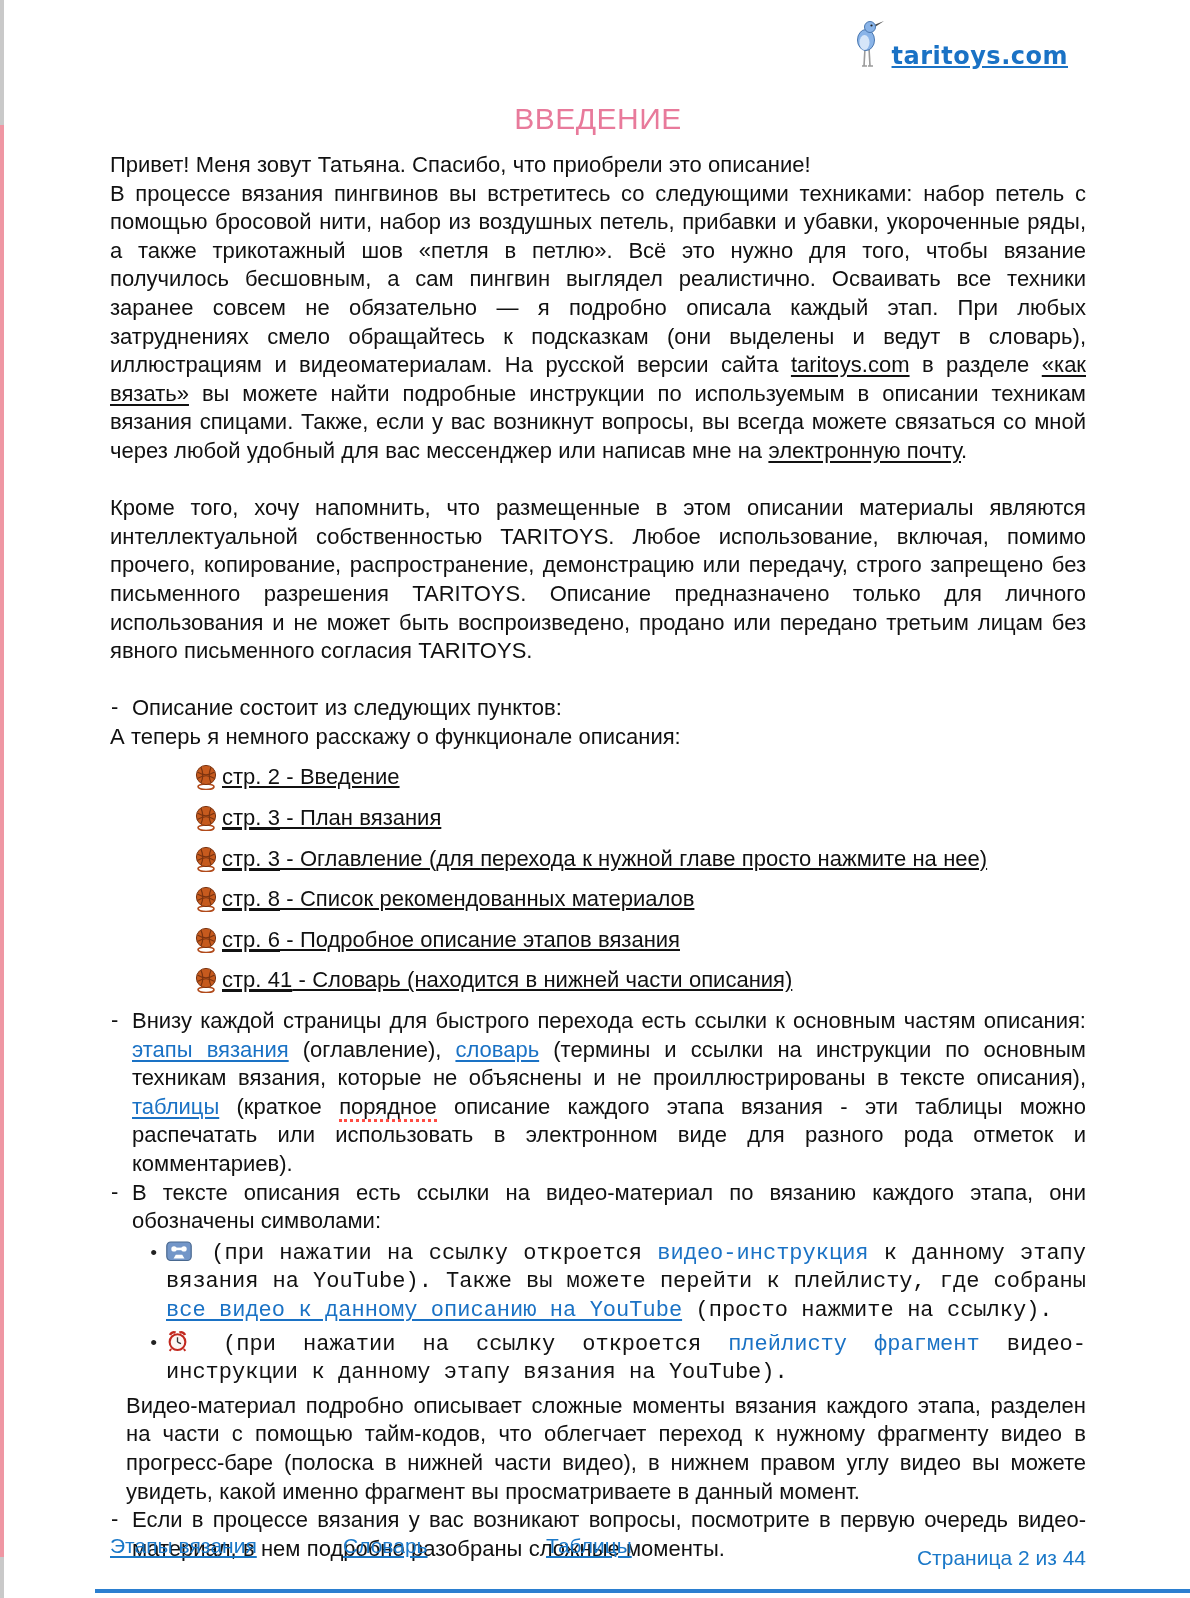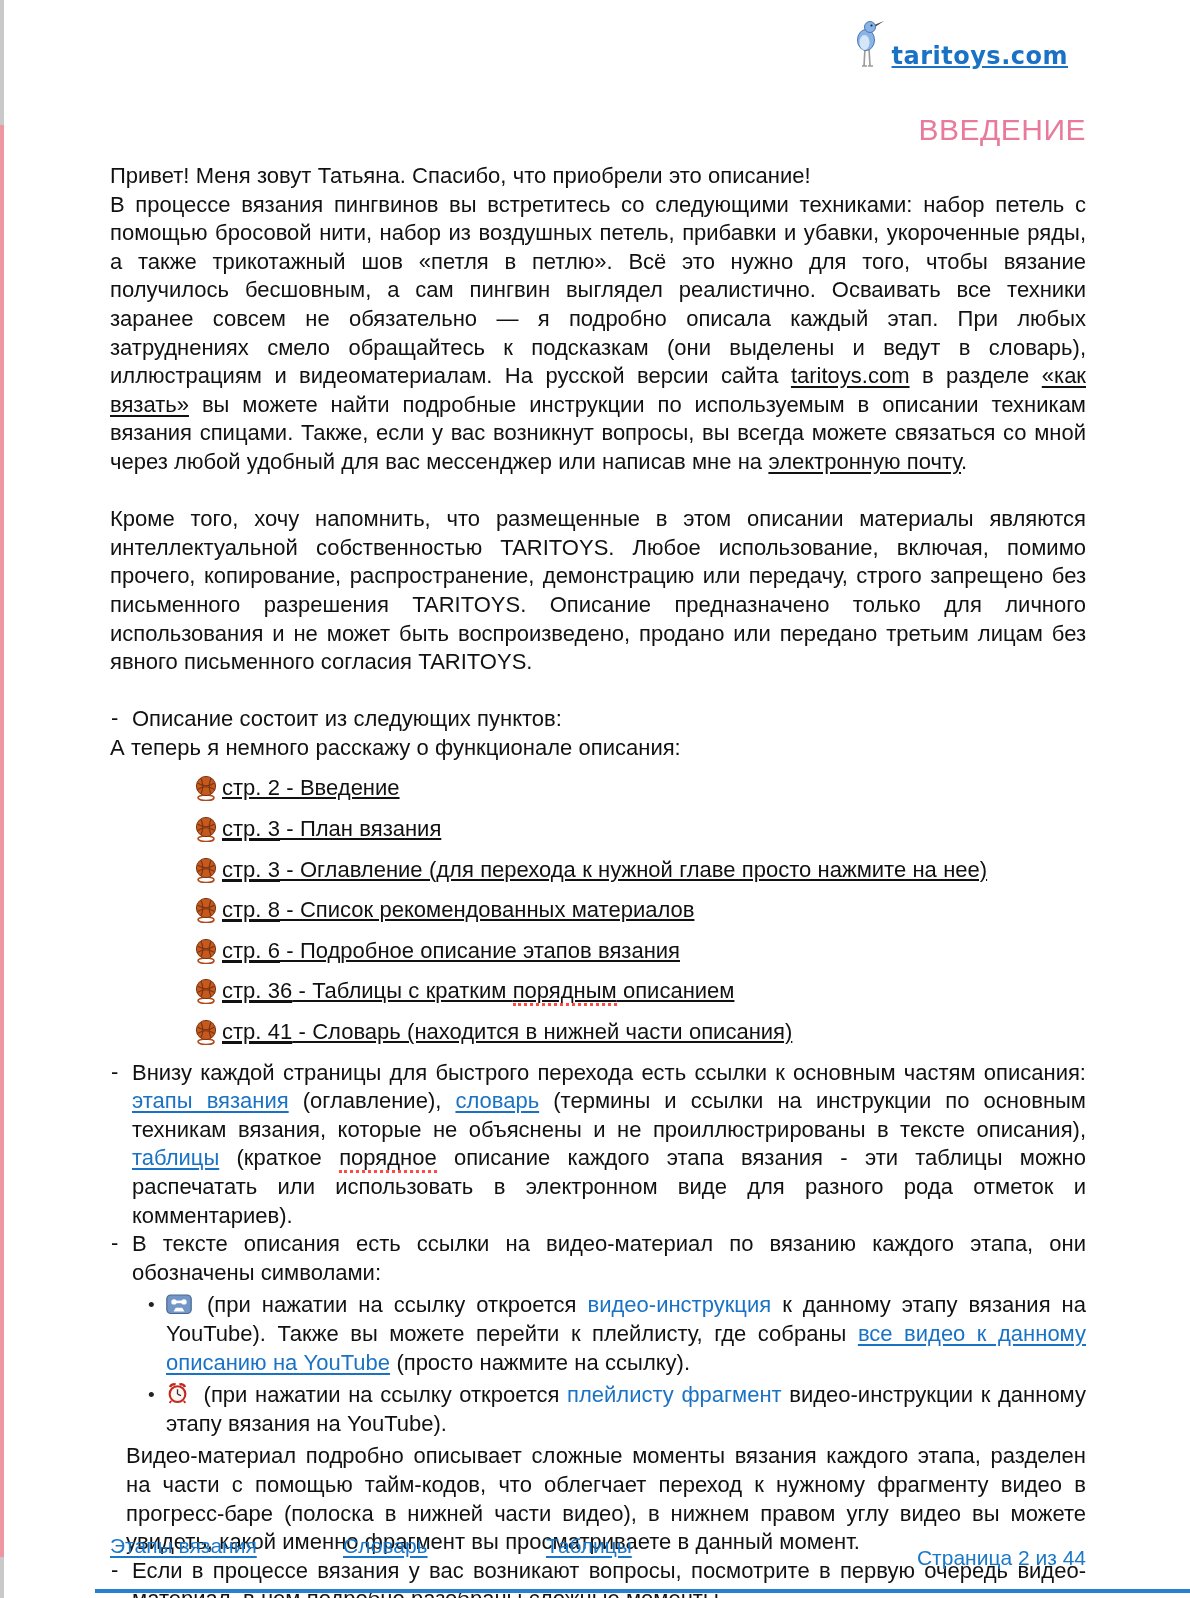--- a/index.html
+++ b/index.html
@@ -3,42 +3,42 @@
 <meta charset="utf-8">
 <style>
   :root{
     --title_pink:#e87a9b; --link_blue:#1a72c5; --footer_blue:#1a78c8;
     --spell_red:#ff4b42; --edge_pink:#ef96a3; --edge_gray:#c9c9c9;
     --bottom_blue:#2b7fd0;
   }
   *{box-sizing:border-box;}
   html,body{margin:0;padding:0;width:1190px;height:1598px;background:#ffffff;}
   body{font-family:"Liberation Sans", sans-serif;color:#111;position:relative;overflow:hidden;}
-  .page{position:relative;width:1190px;height:1598px;padding:11px 104px 0 110px;overflow:hidden;}
+  .page{position:relative;width:1190px;height:1598px;padding:0 104px 0 110px;overflow:hidden;}
 
   
   .header{position:absolute;top:18px;right:122px;display:flex;align-items:flex-end;gap:8px;}
   .logo{display:inline-block;width:32px;height:52px;}
   .site-link{font-family:"DejaVu Sans", sans-serif;font-weight:700;font-size:24px;
     color:var(--link_blue);text-decoration:underline;letter-spacing:.5px;cursor:pointer;}
 
   
-  .title{margin:102px 0 15px;text-align:right;font-size:30px;font-weight:500;
+  .title{margin:102px 0 15px;text-align:center;font-size:30px;font-weight:500;
     color:var(--title_pink);letter-spacing:.5px;}
 
   
   .block{font-size:22px;line-height:28.6px;margin:0;word-spacing:.2px;}
   .p{text-align:justify;}
   .justify{text-align:justify;}
   .gap{height:28.6px;}
   .dash{position:relative;padding-left:22px;}
   .dash::before{content:"-";position:absolute;left:1px;top:-1px;}
   .yarn{position:relative;padding-left:112px;margin:12px 0;text-decoration:underline;}
   .yarn .icon{position:absolute;left:84px;top:1px;width:24px;height:26px;}
-  .dot{position:relative;padding-left:56px;margin:4px 0;text-align:justify;}
+  .dot{position:relative;padding-left:56px;margin:4px 0;text-align:justify;font-family:Liberation Mono, monospace;}
   .dot::before{content:"•";position:absolute;left:38px;top:0;font-size:19px;color:#222;}
   .dot .icon{display:inline-block;width:26px;height:21px;vertical-align:-3px;margin-right:4px;}
   .indent{padding-left:16px;text-align:justify;}
 
   .seg{color:inherit;text-align:center;}
   a{cursor:pointer;}
   .lnk-black{color:inherit;text-decoration:underline;text-underline-offset:3px;}
   .lnk-blue-u{color:var(--link_blue);text-decoration:underline;text-underline-offset:3px;}
   .lnk-blue{color:var(--link_blue);text-decoration:none;}
   .spell{border-bottom:3px dotted var(--spell_red);padding-bottom:0;}
@@ -125,28 +125,20 @@
             <path d="M7 3.2 Q10.5 11 7 18.8" stroke="#7c3410" fill="none" stroke-width="1.2"></path>
             <path d="M17 3.2 Q13.5 11 17 18.8" stroke="#7c3410" fill="none" stroke-width="1.2"></path>
           </svg></span><a class="lnk-black">стр. 6</a><span class="seg"> - Подробное описание этапов вязания</span></div>
       <div class="block yarn"><span class="icon"><svg viewBox="0 0 24 26" width="24" height="26">
             <ellipse cx="12" cy="22.8" rx="8" ry="2.8" fill="none" stroke="#b14a1a" stroke-width="1.6"></ellipse>
             <circle cx="12" cy="11" r="9.6" fill="#c65a1e" stroke="#7c3410" stroke-width="1"></circle>
             <path d="M3.4 8 Q12 13.5 20.6 8" stroke="#7c3410" fill="none" stroke-width="1.2"></path>
             <path d="M3.4 14.5 Q12 9 20.6 14.5" stroke="#7c3410" fill="none" stroke-width="1.2"></path>
             <path d="M7 3.2 Q10.5 11 7 18.8" stroke="#7c3410" fill="none" stroke-width="1.2"></path>
             <path d="M17 3.2 Q13.5 11 17 18.8" stroke="#7c3410" fill="none" stroke-width="1.2"></path>
-          </svg></span><a class="lnk-black">стр. 36</a><span class="seg"> - Таблицы с кратким </span><span class="spell">порядным</span><span class="seg"> описанием</span></div>
-      <div class="block yarn"><span class="icon"><svg viewBox="0 0 24 26" width="24" height="26">
-            <ellipse cx="12" cy="22.8" rx="8" ry="2.8" fill="none" stroke="#b14a1a" stroke-width="1.6"></ellipse>
-            <circle cx="12" cy="11" r="9.6" fill="#c65a1e" stroke="#7c3410" stroke-width="1"></circle>
-            <path d="M3.4 8 Q12 13.5 20.6 8" stroke="#7c3410" fill="none" stroke-width="1.2"></path>
-            <path d="M3.4 14.5 Q12 9 20.6 14.5" stroke="#7c3410" fill="none" stroke-width="1.2"></path>
-            <path d="M7 3.2 Q10.5 11 7 18.8" stroke="#7c3410" fill="none" stroke-width="1.2"></path>
-            <path d="M17 3.2 Q13.5 11 17 18.8" stroke="#7c3410" fill="none" stroke-width="1.2"></path>
           </svg></span><a class="lnk-black">стр. 41</a><span class="seg"> - Словарь (находится в нижней части описания)</span></div>
       <div class="block dash justify"><span class="seg">Внизу каждой страницы для быстрого перехода есть ссылки к основным частям описания: </span><a class="lnk-blue-u">этапы вязания</a><span class="seg"> (оглавление), </span><a class="lnk-blue-u">словарь</a><span class="seg"> (термины и ссылки на инструкции по основным техникам вязания, которые не объяснены и не проиллюстрированы в тексте описания), </span><a class="lnk-blue-u">таблицы</a><span class="seg"> (краткое </span><span class="spell">порядное</span><span class="seg"> описание каждого этапа вязания - эти таблицы можно распечатать или использовать в электронном виде для разного рода отметок и комментариев).</span></div>
       <div class="block dash justify"><span class="seg">В тексте описания есть ссылки на видео-материал по вязанию каждого этапа, они обозначены символами:</span></div>
       <div class="block dot"><span class="icon"><svg viewBox="0 0 26 21" width="26" height="21">
             <rect x="0.8" y="1" width="24.4" height="18.5" rx="4" fill="#7396c8" stroke="#49688f" stroke-width="1.2"></rect>
             <rect x="7.5" y="6.6" width="11" height="2.6" fill="#fff"></rect>
             <circle cx="8" cy="7.9" r="2.7" fill="#fff"></circle>
             <circle cx="18" cy="7.9" r="2.7" fill="#fff"></circle>
             <path d="M7.5 17.5 L9.8 13.8 h6.4 L18.5 17.5 Z" fill="#fff"></path>
           </svg></span><span class="seg"> (при нажатии на ссылку откроется </span><a class="lnk-blue">видео-инструкция</a><span class="seg"> к данному этапу вязания на YouTube). Также вы можете перейти к плейлисту, где собраны </span><a class="lnk-blue-u">все видео к данному описанию на YouTube</a><span class="seg"> (просто нажмите на ссылку).</span></div>

